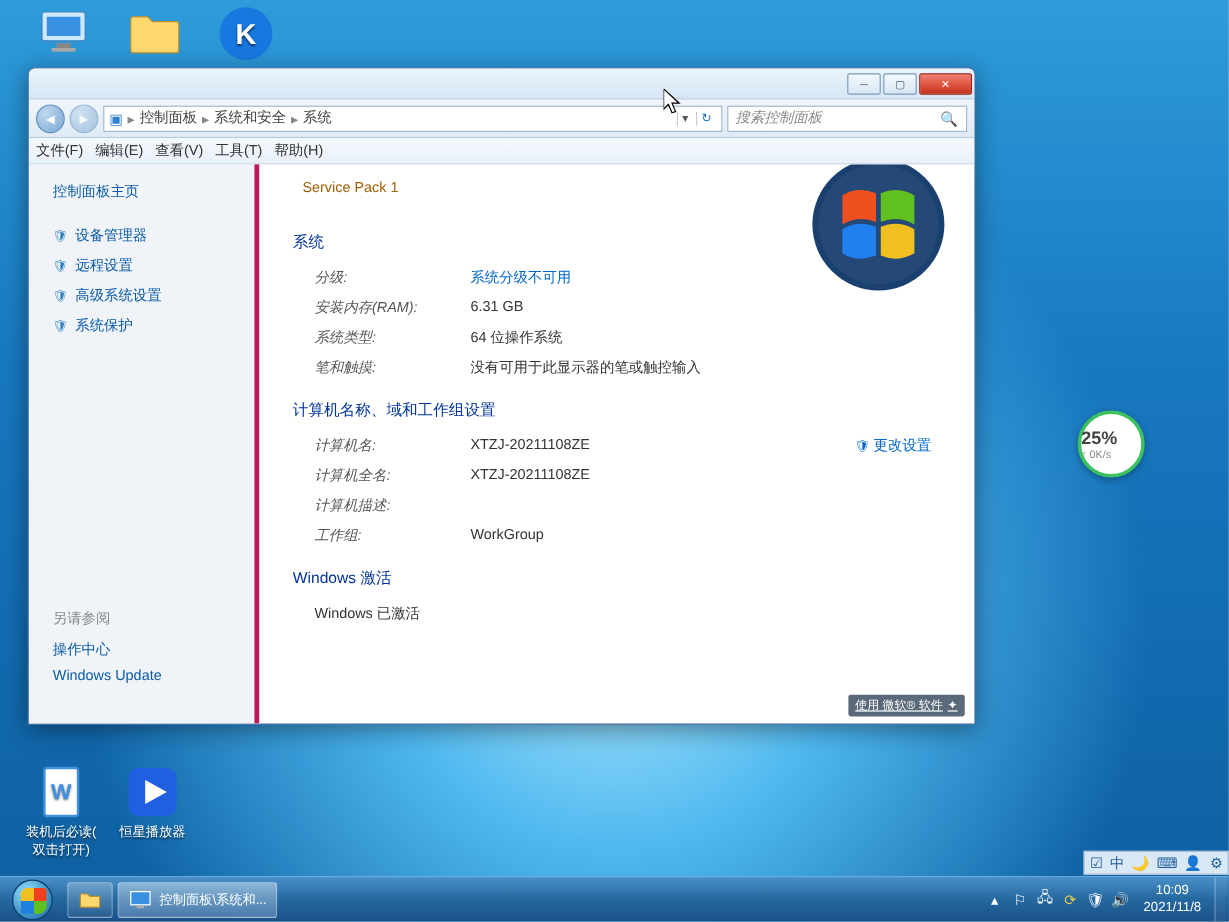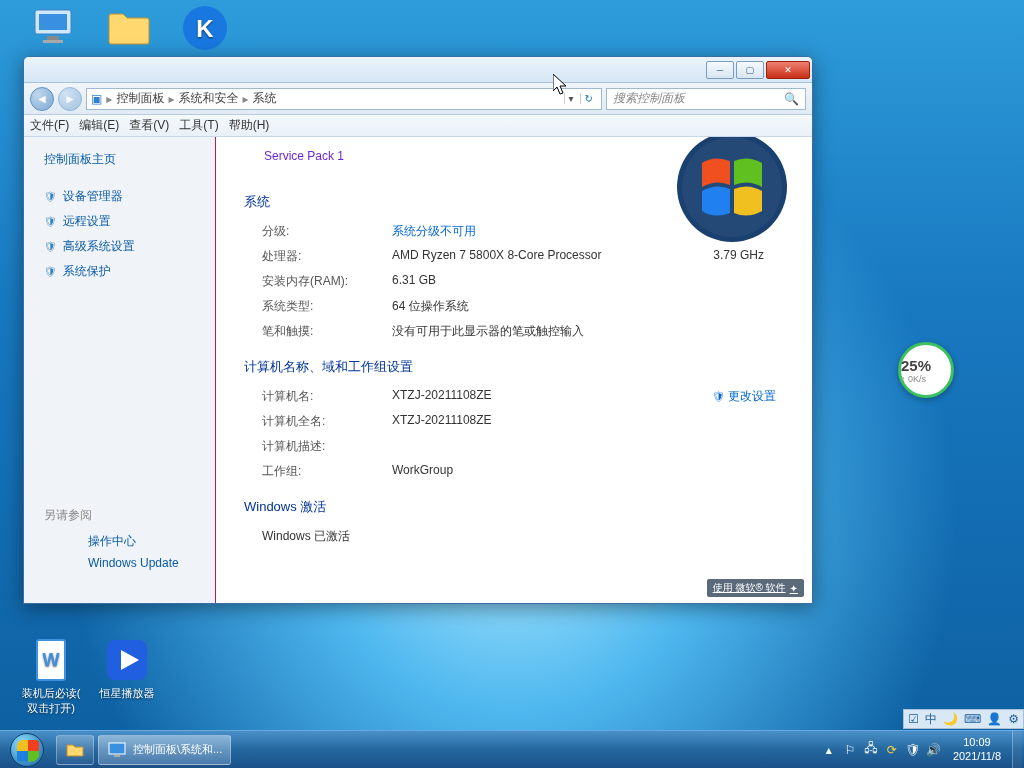--- a/index.html
+++ b/index.html
@@ -14,34 +14,34 @@
 .addrbar { height:32px; background:linear-gradient(180deg,#f0f5fa,#e0ebf5); display:flex; align-items:center; padding:0 6px; gap:4px; border-bottom:1px solid #b8cce0; }
 .navbtn { width:24px; height:24px; border-radius:50%; background:radial-gradient(circle at 30% 30%,#c0d8ef,#7aa8d0); border:1px solid #6090c0; display:flex; align-items:center; justify-content:center; color:#fff; font-size:12px; }
 .addr-path { flex:1; height:22px; background:#fff; border:1px solid #a0b8d0; display:flex; align-items:center; font-size:12px; padding:0 4px; gap:2px; }
 .addr-path .seg { color:#404040; }
 .addr-path .sep { color:#888; padding:0 2px; }
 .addr-ctrl { color:#555; padding:0 4px; border-left:1px solid #ccc; font-size:10px; }
 .search { width:200px; height:22px; background:#fff; border:1px solid #a0b8d0; display:flex; align-items:center; padding:0 6px; font-size:12px; color:#888; justify-content:space-between; }
 .menubar { height:22px; background:linear-gradient(180deg,#f5f9fc,#e8f0f8); border-bottom:1px solid #c8d8e8; display:flex; align-items:center; font-size:12px; padding:0 6px; gap:10px; }
 .menubar span { color:#333; cursor:default; }
 .body { display:flex; height:calc(100% - 80px); }
-.sidebar { width:192px; background:#f0f4f8; border-right:1px solid #be185d; padding:14px 20px; font-size:12px; }
+.sidebar { width:192px; background:#f0f4f8; border-right:4px solid #be185d; padding:14px 20px; font-size:12px; }
 .sidebar .main-link { color:#0a5aa8; margin-bottom:16px; display:block; }
 .sidebar .tasks { list-style:none; }
 .sidebar .tasks li { color:#0a5aa8; padding:4px 0; display:flex; align-items:center; gap:6px;text-align:center; }
 .sidebar .tasks li::before { content:"🛡"; color:#3080c0; font-size:10px; }
 .sidebar .seealso { position:absolute; bottom:30px; left:20px; }
 .sidebar .seealso .hdr { color:#888; margin-bottom:6px; }
-.sidebar .seealso a { color:#0a5aa8; display:block; padding:3px 0; text-decoration:none;margin-left:44px; }
+.sidebar .seealso a { color:#0a5aa8; display:block; padding:3px 0; text-decoration:none; }
 .content { flex:1; padding:12px 28px; font-size:12px; overflow:hidden; position:relative; }
 .win-logo { position:absolute; right:20px; top:-10px; width:120px; height:120px; }
-.sp { color:#6d28d9; margin-bottom:30px; margin-left:20px; }
+.sp { color:#a16207; margin-bottom:30px; margin-left:8px; }
 .section-hdr { color:#003399; font-size:13px; margin:14px 0 8px; }
 .prop-row { display:flex; padding:4px 0 4px 18px; }
-.prop-label { width:130px; color:#555; }
+.prop-label { width:130px; color:#555;font-style:italic; }
 .prop-val { color:#333; }
 .prop-val.link { color:#0066cc; }
 .prop-val.extra { margin-left:auto; margin-right:20px; color:#333; }
 .change-link { margin-left:auto; margin-right:8px; color:#0066cc; display:flex; align-items:center; gap:3px; }
 .change-link::before { content:"🛡"; font-size:10px; }
 .genuine-badge { position:absolute; right:8px; bottom:6px; background:#5a6a7a; color:#fff; font-size:10px; padding:2px 6px; border-radius:2px; display:flex; align-items:center; gap:4px;text-decoration:underline; }
 .net-widget { position:absolute; right:70px; top:342px; width:56px; height:56px; border-radius:50%; background:#fff; border:3px solid #3cc060; display:flex; flex-direction:column; align-items:flex-start; justify-content:center; font-size:11px; box-shadow:0 2px 6px rgba(0,0,0,.3); }
 .net-widget .pct { font-size:15px; color:#444; font-weight:bold; }
 .net-widget .spd { font-size:9px; color:#888; }
 .lang-bar { position:absolute; right:0; top:709px; height:20px; background:#d8e8f5; display:flex; align-items:center; padding:0 4px; gap:6px; font-size:12px; border:1px solid #a8c0d8; }
@@ -193,25 +193,20 @@
           </svg>
       </div>
       <div class="sp">Service Pack 1</div>
 
       <div class="section-hdr">系统</div>
       <div class="prop-row">
         <span class="prop-label">分级:</span>
         <span class="prop-val link">系统分级不可用</span>
       </div>
       <div class="prop-row">
-        <span class="prop-label">处理器:</span>
-        <span class="prop-val">AMD Ryzen 7 5800X 8-Core Processor</span>
-        <span class="prop-val extra">3.79 GHz</span>
-      </div>
-      <div class="prop-row">
         <span class="prop-label">安装内存(RAM):</span>
         <span class="prop-val">6.31 GB</span>
       </div>
       <div class="prop-row">
         <span class="prop-label">系统类型:</span>
         <span class="prop-val">64 位操作系统</span>
       </div>
       <div class="prop-row">
         <span class="prop-label">笔和触摸:</span>
         <span class="prop-val">没有可用于此显示器的笔或触控输入</span>

